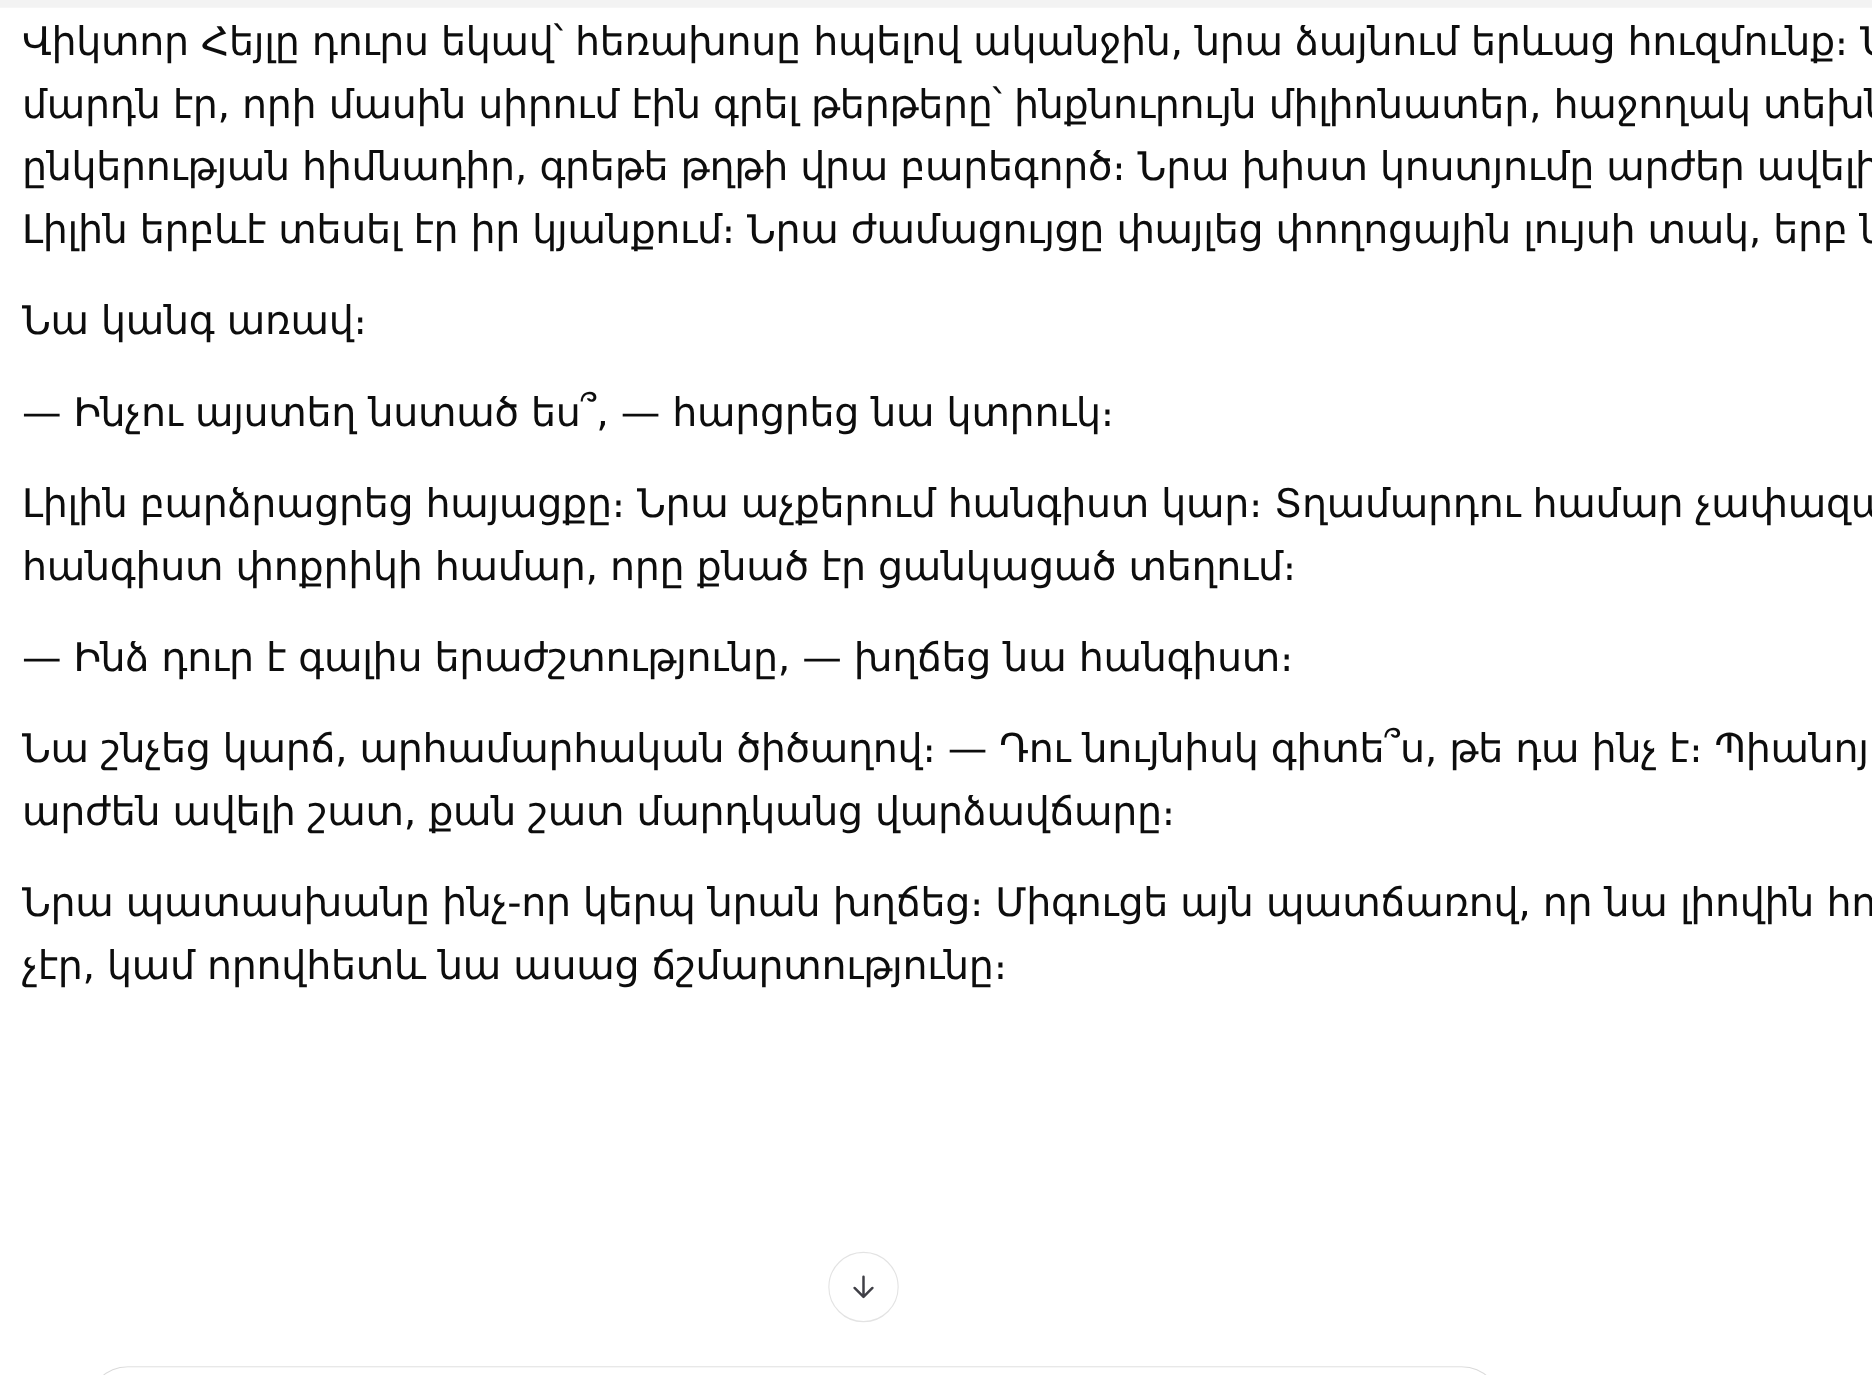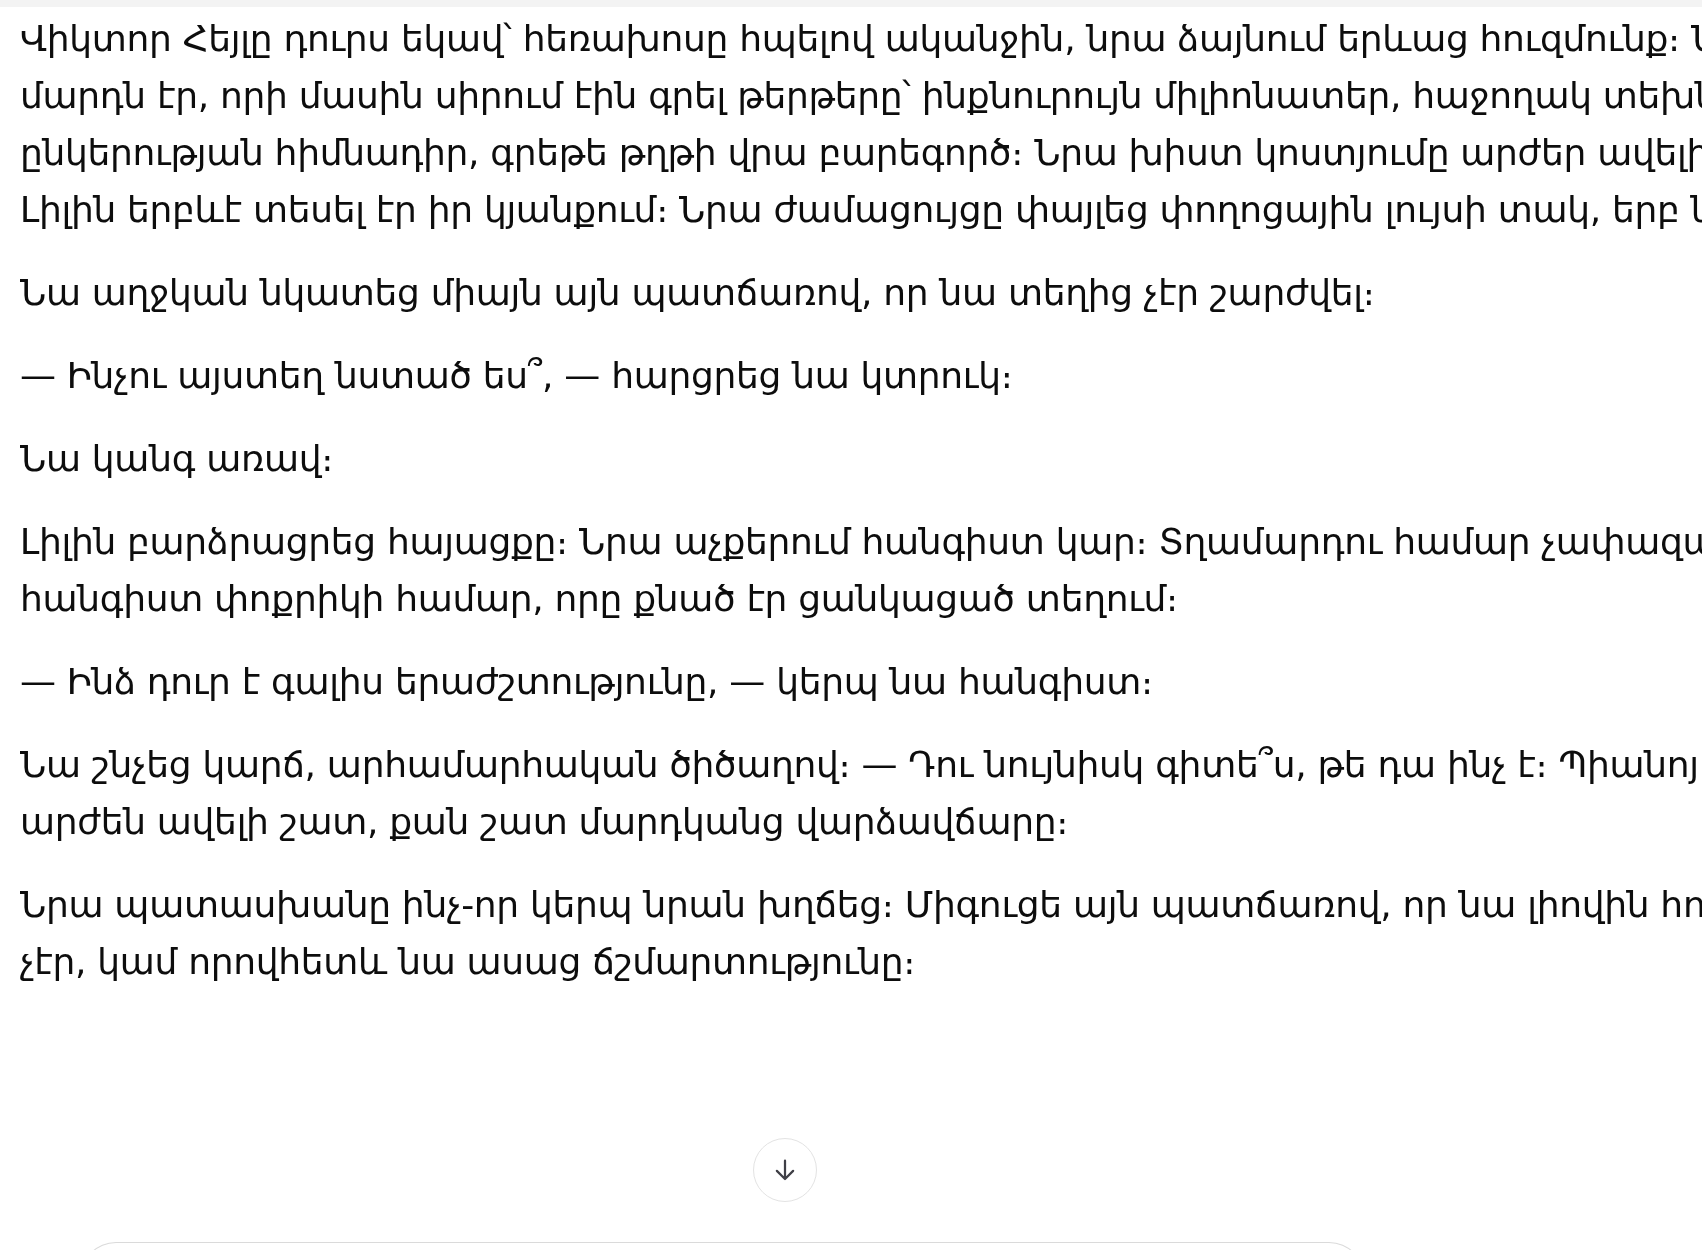--- a/index.html
+++ b/index.html
@@ -74,26 +74,25 @@
 <body>
 
 <div class="top-strip"></div>
 
 <main class="transcript">
   <div id="assistant-message">
       <p>Վիկտոր Հեյլը դուրս եկավ՝ հեռախոսը հպելով ականջին, նրա ձայնում երևաց հուզմունք։ Նա այն
 մարդն էր, որի մասին սիրում էին գրել թերթերը՝ ինքնուրույն միլիոնատեր, հաջողակ տեխնոլոգիական
 ընկերության հիմնադիր, գրեթե թղթի վրա բարեգործ։ Նրա խիստ կոստյումը արժեր ավելի շատ, քան
 Լիլին երբևէ տեսել էր իր կյանքում։ Նրա ժամացույցը փայլեց փողոցային լույսի տակ, երբ նա շարժվեց։</p>
-      <p>Նա աղջկան նկատեց միայն այն պատճառով, որ նա տեղից չէր շարժվել։</p>
+      <p>Նա կանգ առավ։</p>
       <p>— Ինչու այստեղ նստած ես՞, — հարցրեց նա կտրուկ։</p>
-      <p>Նա կանգ առավ։</p>
       <p>Լիլին բարձրացրեց հայացքը։ Նրա աչքերում հանգիստ կար։ Տղամարդու համար չափազանց
 հանգիստ փոքրիկի համար, որը քնած էր ցանկացած տեղում։</p>
-      <p>— Ինձ դուր է գալիս երաժշտությունը, — կերպ նա հանգիստ։</p>
+      <p>— Ինձ դուր է գալիս երաժշտությունը, — խղճեց նա հանգիստ։</p>
       <p>Նա շնչեց կարճ, արհամարհական ծիծաղով։ — Դու նույնիսկ գիտե՞ս, թե դա ինչ է։ Պիանոյով դասերը
 արժեն ավելի շատ, քան շատ մարդկանց վարձավճարը։</p>
       <p>Նրա պատասխանը ինչ-որ կերպ նրան խղճեց։ Միգուցե այն պատճառով, որ նա լիովին հուսահատ
 չէր, կամ որովհետև նա ասաց ճշմարտությունը։</p>
     </div>
 </main>
 
 <div class="composer"></div>
 
 <button class="scroll-btn" aria-label="Scroll to bottom">

